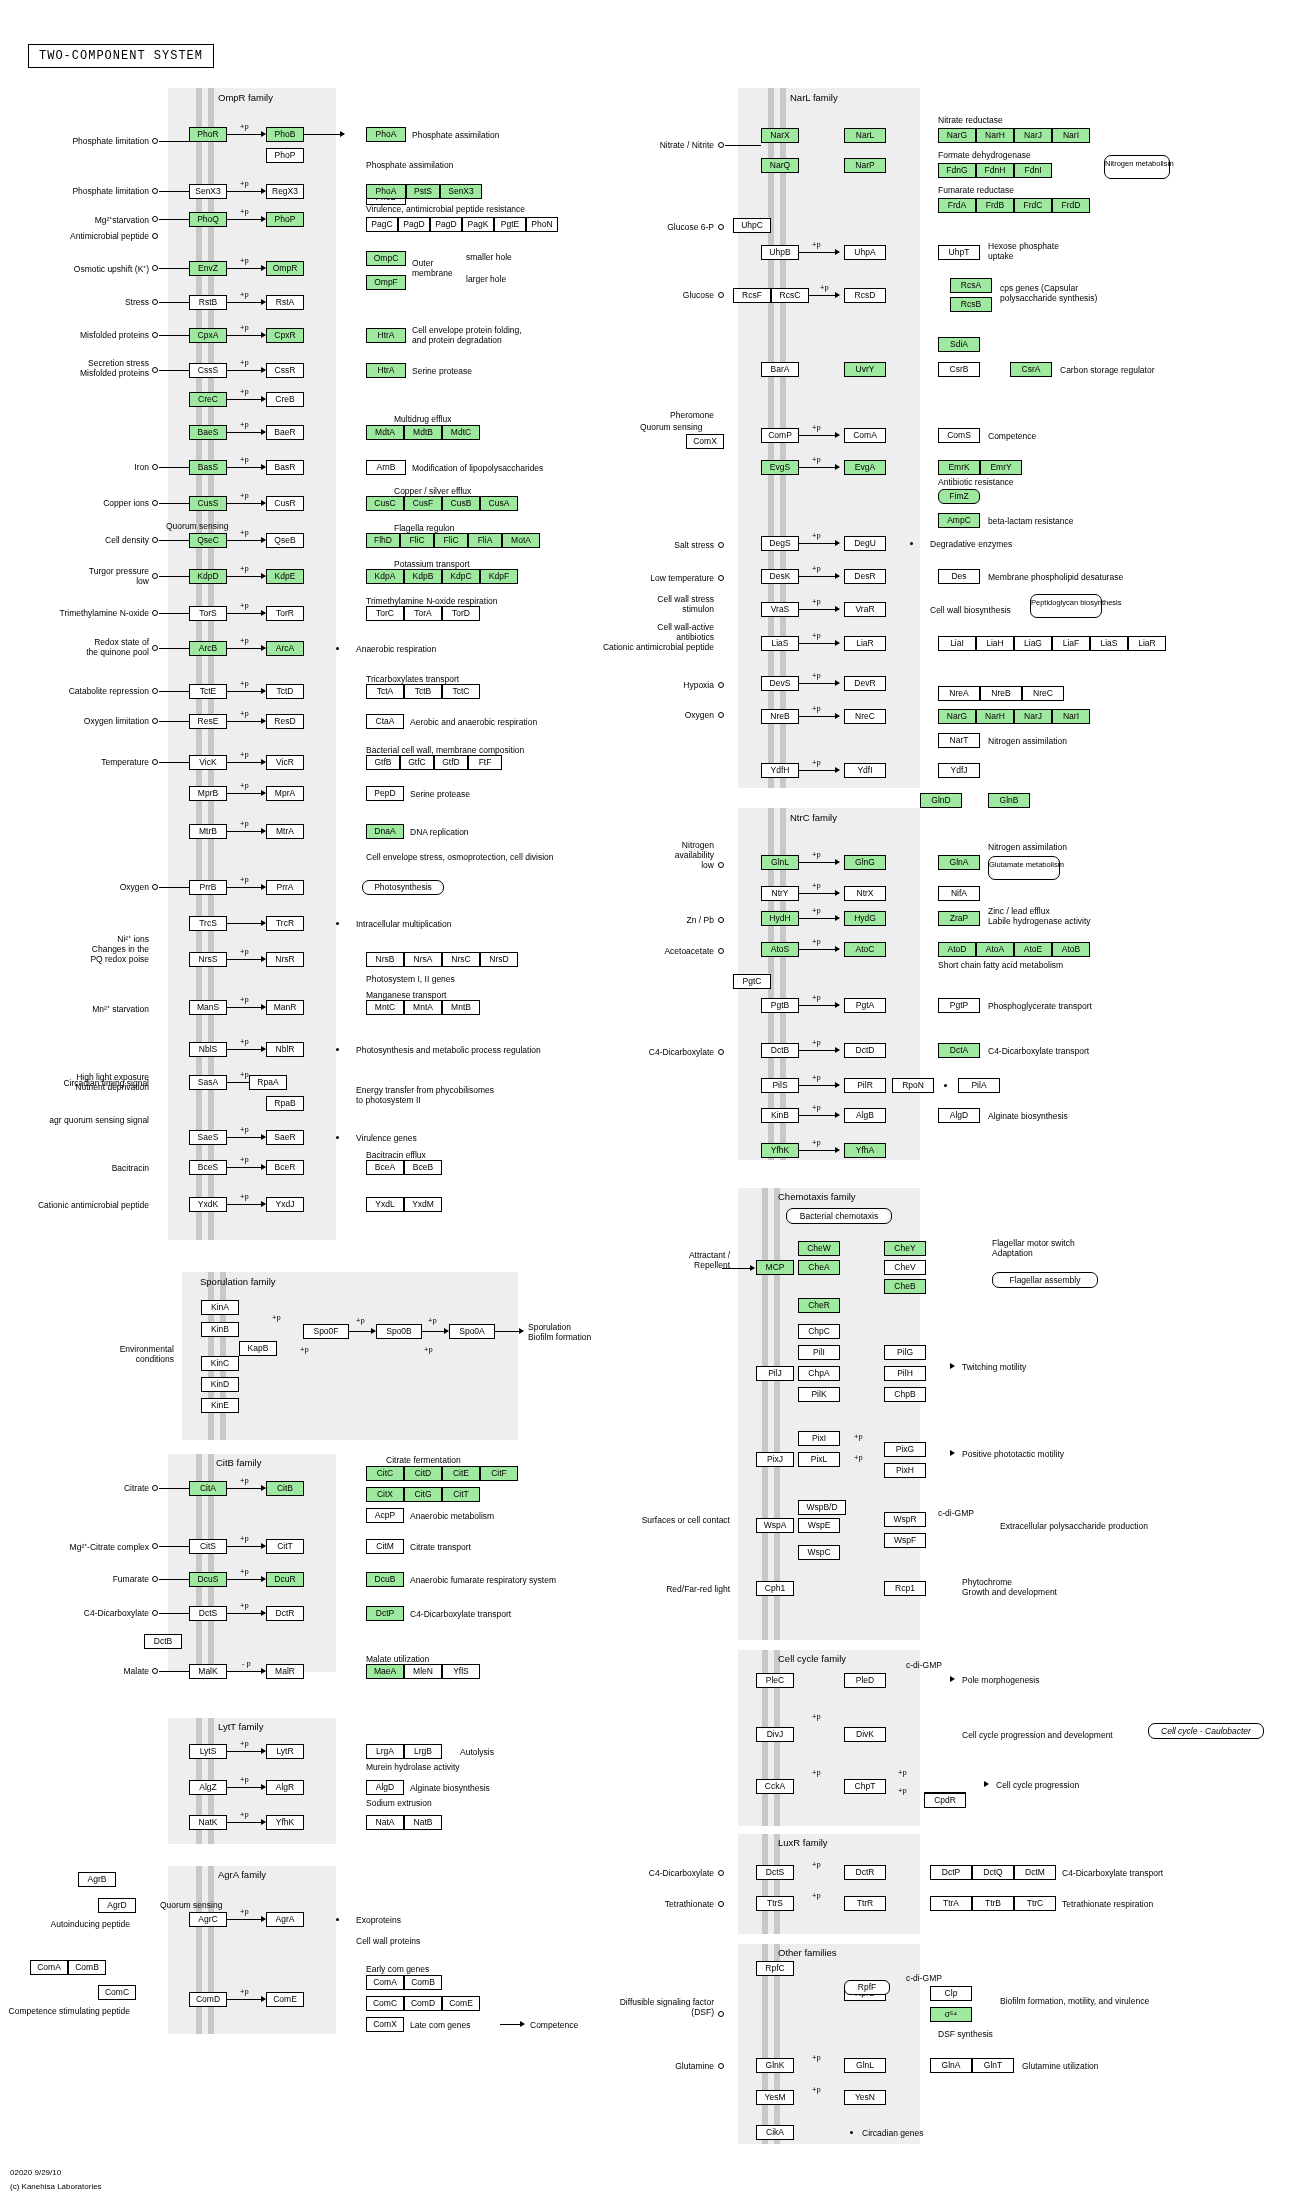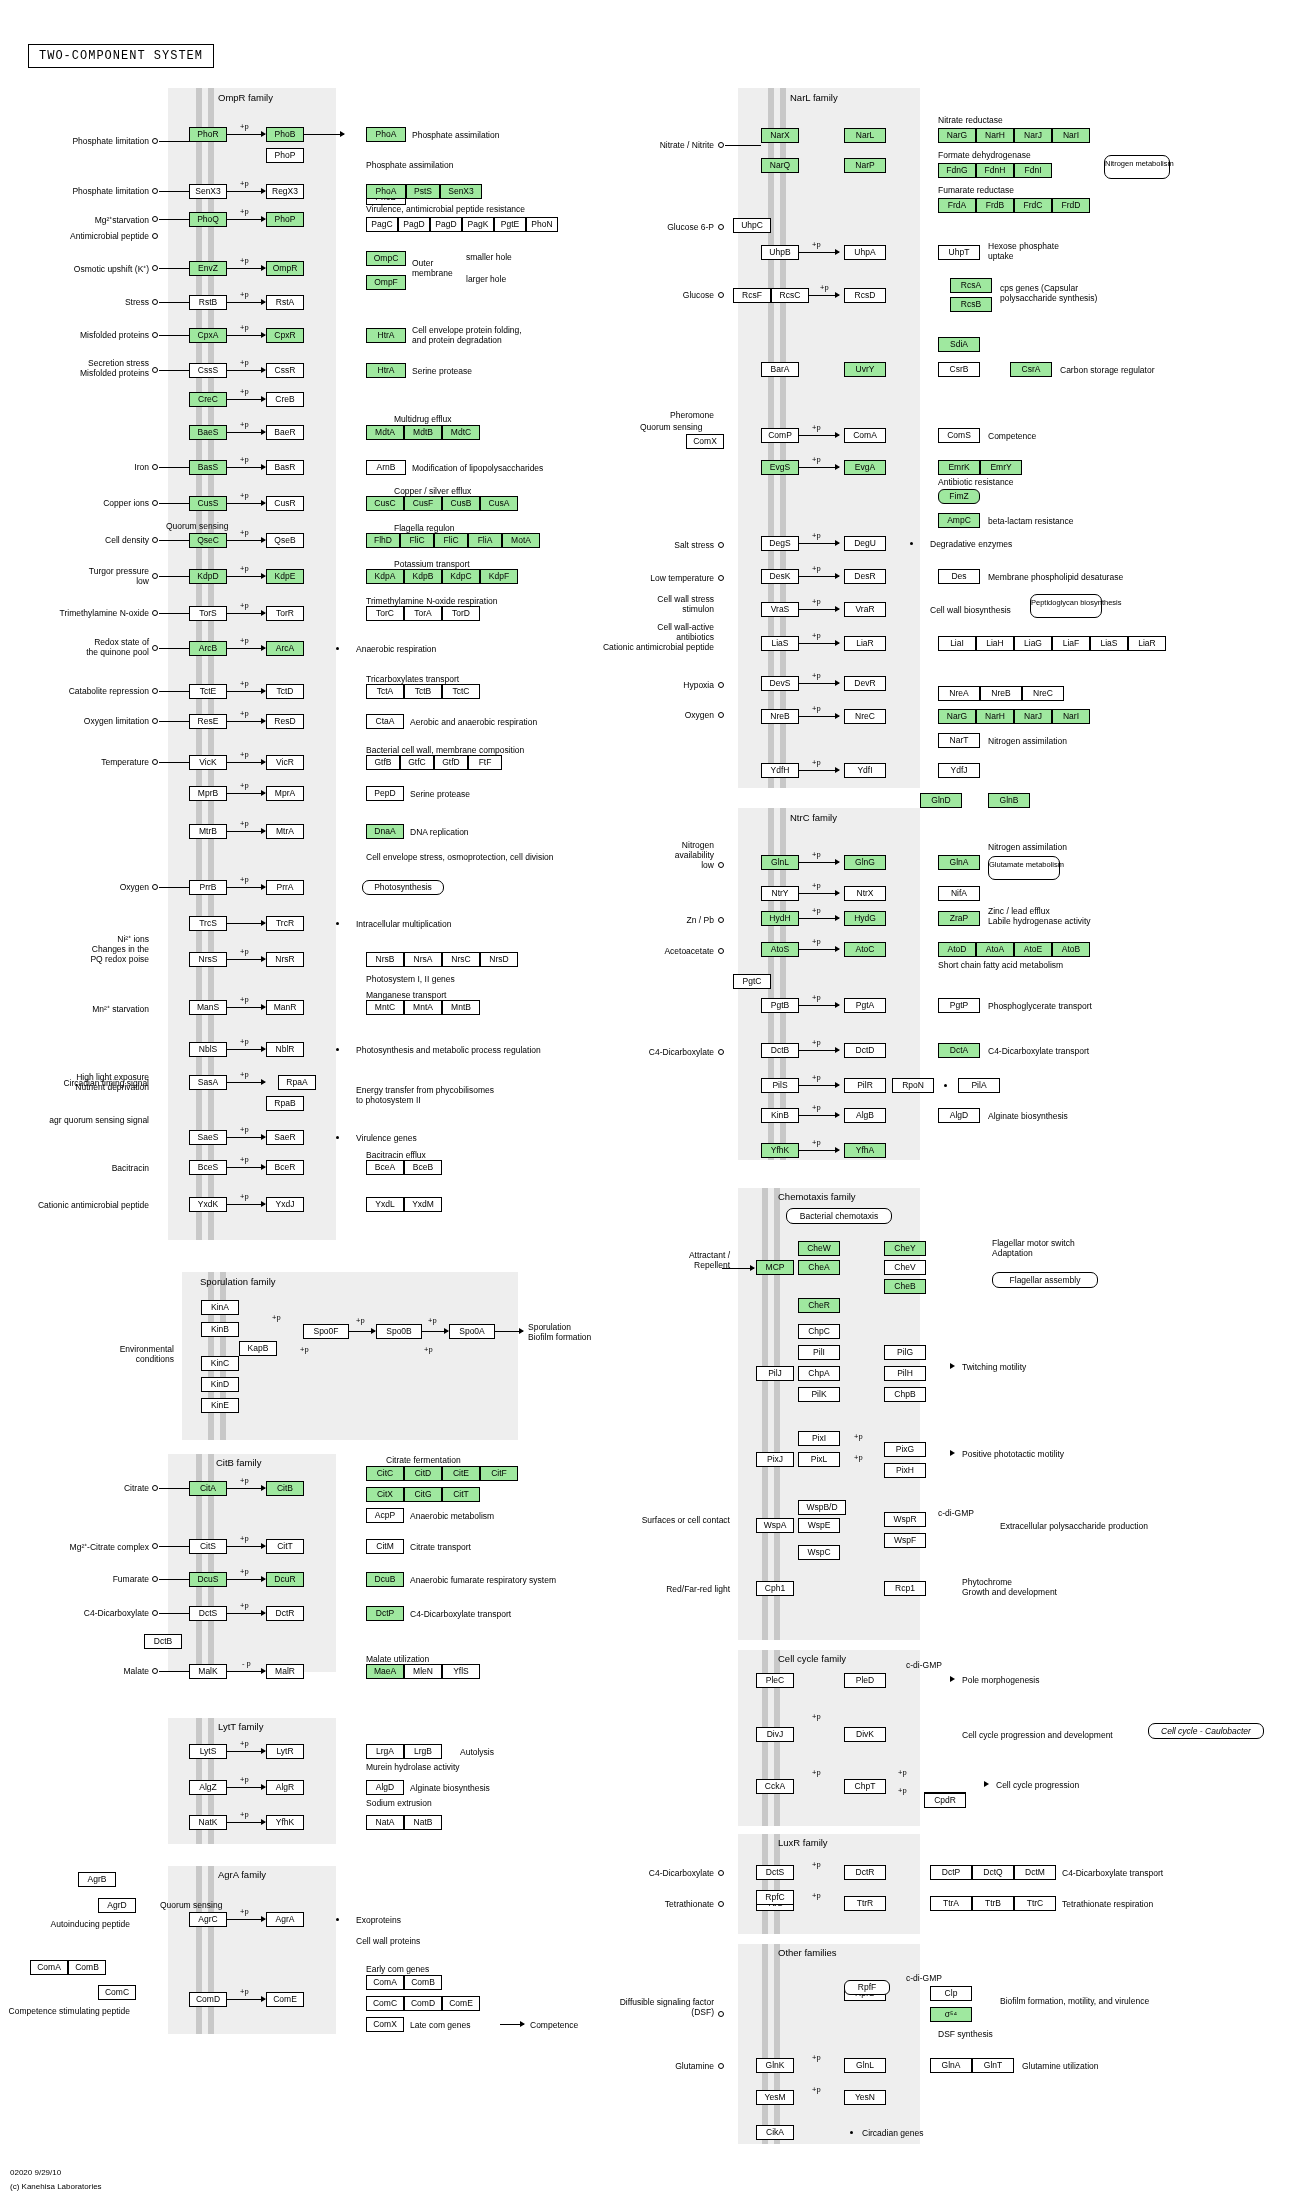--- a/index.html
+++ b/index.html
@@ -367,21 +367,21 @@
   <div class="arrow" style="left:261px; top:1046px;"></div>
   <div class="gene w" style="left:266px; top:1042px; width:38px;">NblR</div>
   <div class="dot" style="left:336px; top:1048px;"></div>
   <div class="note" style="left:356px; top:1045px;">Photosynthesis and metabolic process regulation</div>
 
   <div class="lbl right" style="left:24px; top:1078px; width:125px;">Circadian timing signal</div>
   <div class="gene w" style="left:189px; top:1075px; width:38px;">SasA</div>
   <div class="plusp" style="left:240px; top:1070px;">+p</div>
   <div class="ln h" style="left:227px; top:1082px; width:38px;"></div>
   <div class="arrow" style="left:261px; top:1079px;"></div>
-  <div class="gene w" style="left:278px; top:1075px; width:38px;">RpaA</div>
+  <div class="gene w" style="left:249px; top:1075px; width:38px;">RpaA</div>
   <div class="gene w" style="left:266px; top:1096px; width:38px;">RpaB</div>
   <div class="note" style="left:356px; top:1085px;">Energy transfer from phycobilisomes<br>to photosystem II</div>
 
   <div class="lbl right" style="left:24px; top:1115px; width:125px;">agr quorum sensing signal</div>
   <div class="gene w" style="left:189px; top:1130px; width:38px;">AgrA</div>
 
   <div class="gene w" style="left:189px; top:1130px; width:38px; opacity:0;">SaeS</div>
   <div class="gene w" style="left:189px; top:1130px; width:38px;">SaeS</div>
   <div class="plusp" style="left:240px; top:1125px;">+p</div>
   <div class="ln h" style="left:227px; top:1137px; width:38px;"></div>
@@ -932,21 +932,21 @@
   <div class="gene w" style="left:1014px; top:1896px; width:42px;">TtrC</div>
   <div class="note" style="left:1062px; top:1899px;">Tetrathionate respiration</div>
 
   <div class="panel" style="left:738px; top:1944px; width:182px; height:200px;"></div>
   <div class="membrane" style="left:762px; top:1944px; height:200px;"></div>
   <div class="membrane" style="left:774px; top:1944px; height:200px;"></div>
   <div class="grp-label" style="left:778px; top:1947px;">Other families</div>
 
   <div class="lbl right" style="left:580px; top:1997px; width:134px;">Diffusible signaling factor<br>(DSF)</div>
   <div class="circ" style="left:718px; top:2011px;"></div>
-  <div class="gene w" style="left:756px; top:1890px; width:38px;">RpfC</div>
+  <div class="gene w" style="left:756px; top:1961px; width:38px;">RpfC</div>
   <div class="gene w" style="left:844px; top:1986px; width:42px;">RpfG</div>
   <div class="note" style="left:906px; top:1973px;">c-di-GMP</div>
   <div class="gene w" style="left:930px; top:1986px; width:42px;">Clp</div>
   <div class="gene g" style="left:930px; top:2007px; width:42px;">σ⁵⁴</div>
   <div class="note" style="left:1000px; top:1996px;">Biofilm formation, motility, and virulence</div>
   <div class="gene w" style="left:844px; top:1980px; width:46px;border-radius:6px;">RpfF</div>
   <div class="note" style="left:938px; top:2029px;">DSF synthesis</div>
 
   <div class="lbl right" style="left:604px; top:2061px; width:110px;">Glutamine</div>
   <div class="circ" style="left:718px; top:2063px;"></div>

